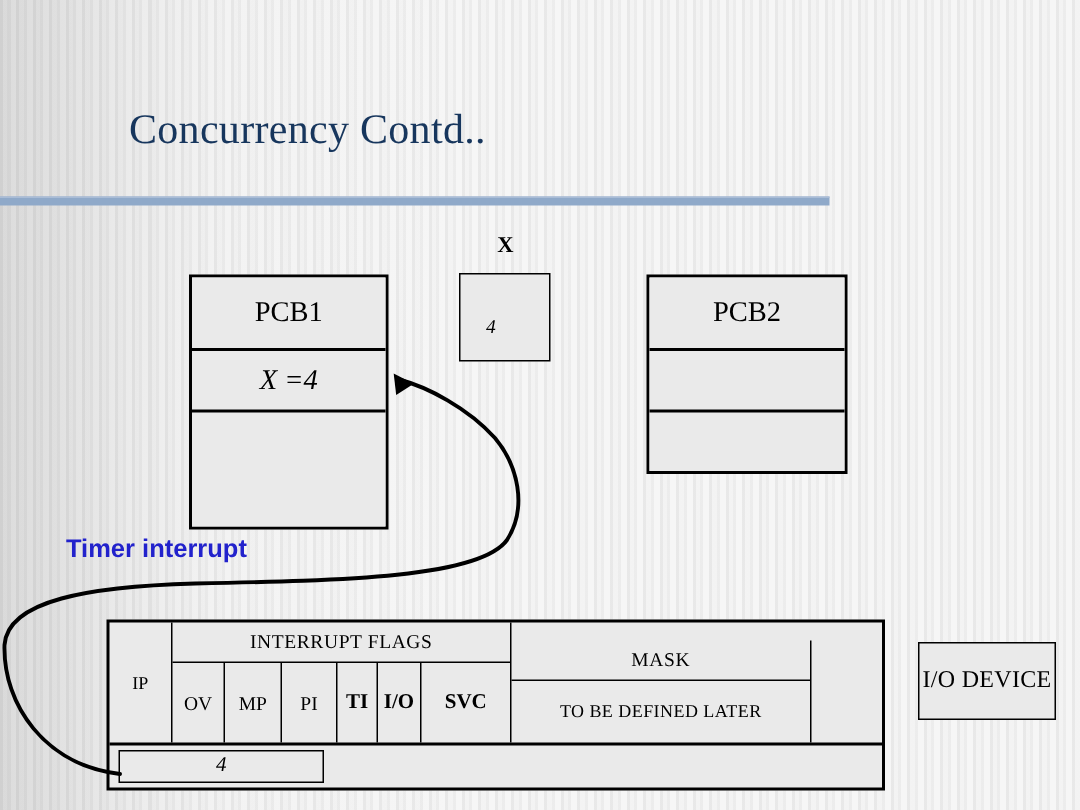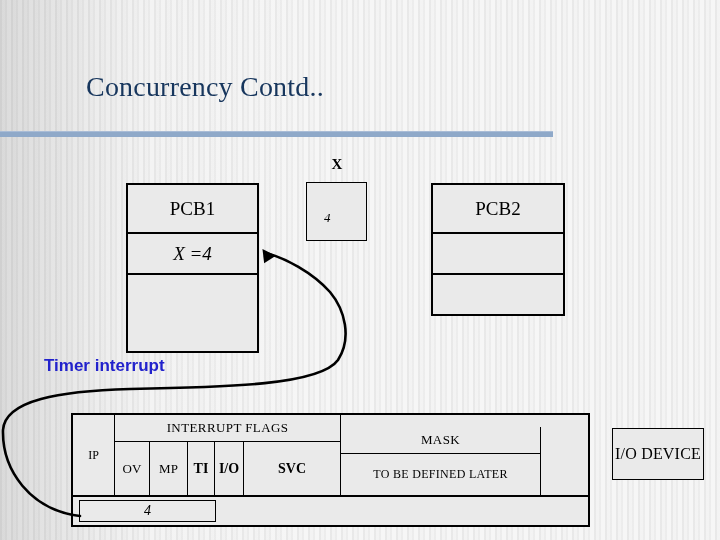--- a/index.html
+++ b/index.html
@@ -305,20 +305,23 @@
         <div class="grp-head">
           <span>INTERRUPT FLAGS</span>
         </div>
         <div class="grp-body">
           <div class="flagcell" style="width:35px;">
             <span>OV</span>
           </div>
           <div class="flagcell" style="width:38px;">
             <span>MP</span>
           </div>
+          <div class="flagcell" style="width:37px;">
+            <span>PI</span>
+          </div>
           <div class="flagcell bold" style="width:27px;">
             <span>TI</span>
           </div>
           <div class="flagcell bold" style="width:29px;">
             <span>I/O</span>
           </div>
           <div class="flagcell bold" style="flex:1;">
             <span>SVC</span>
           </div>
         </div>

